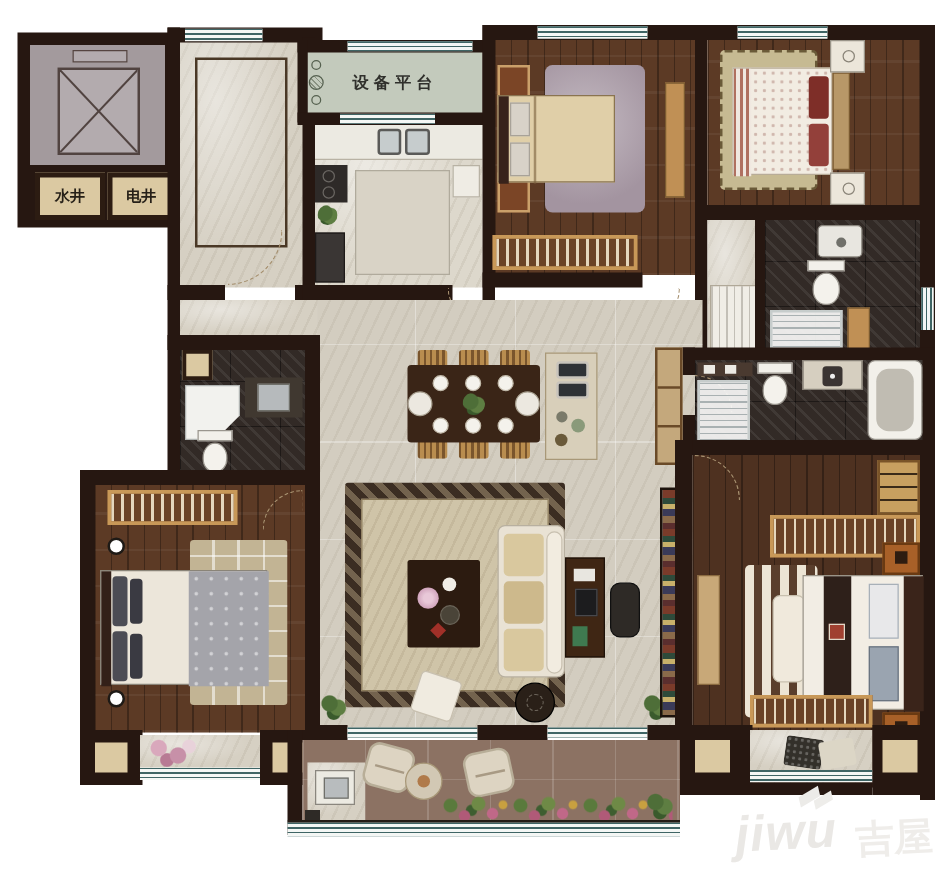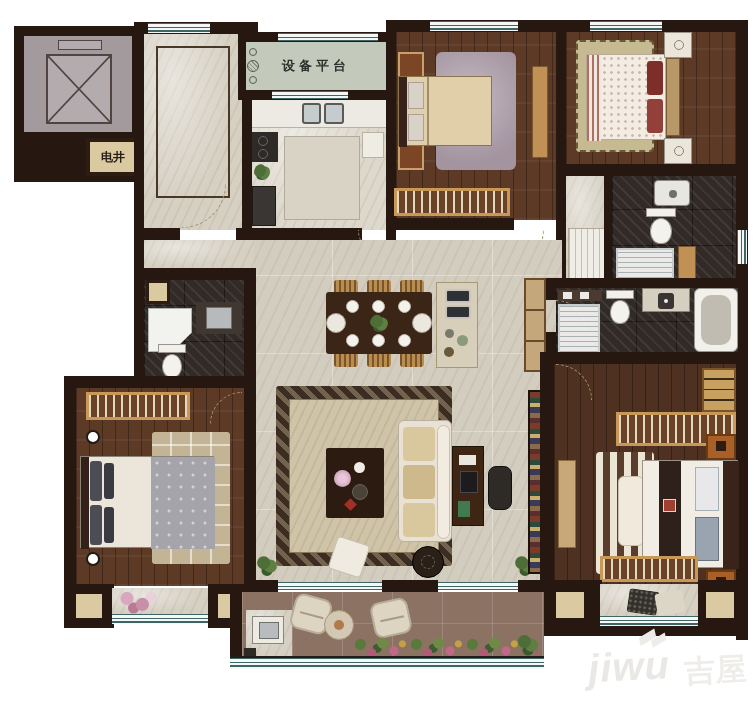--- a/index.html
+++ b/index.html
@@ -65,20 +65,23 @@
 
   <div class="abs wall" style="left:14px;top:26px;width:128px;height:156px;"></div>
   <div class="abs" style="left:24px;top:36px;width:108px;height:96px;background:#a39a9d;"></div>
   <div class="abs" style="left:58px;top:40px;width:44px;height:10px;border:1.5px solid #554440;background:#b3abae;"></div>
   <div class="abs" style="left:46px;top:54px;width:66px;height:70px;background:#b3abae;border:2px solid #514340;">
     <svg width="62" height="66" viewBox="0 0 62 66">
         <line x1="0" y1="0" x2="62" y2="66" stroke="#514340" stroke-width="1.6"></line>
         <line x1="62" y1="0" x2="0" y2="66" stroke="#514340" stroke-width="1.6"></line>
       </svg>
   </div>
+  <div class="abs tanbox lbl" style="left:28px;top:138px;width:56px;height:38px;font-size:12px;">
+    <span>水井</span>
+  </div>
   <div class="abs tanbox lbl" style="left:86px;top:138px;width:54px;height:38px;font-size:12px;">
     <span>电井</span>
   </div>
 
   <div class="abs marble" style="left:142px;top:30px;width:102px;height:200px;"></div>
   <div class="abs" style="left:156px;top:46px;width:74px;height:152px;border:2px solid #4a3826;"></div>
   <div class="abs arc arc-br" style="left:182px;top:184px;width:44px;height:44px;"></div>
   <div class="abs wall" style="left:134px;top:22px;width:124px;height:12px;"></div>
   <div class="abs winh" style="left:148px;top:23px;width:62px;height:10px;"></div>
   <div class="abs wall" style="left:134px;top:22px;width:10px;height:218px;"></div>

